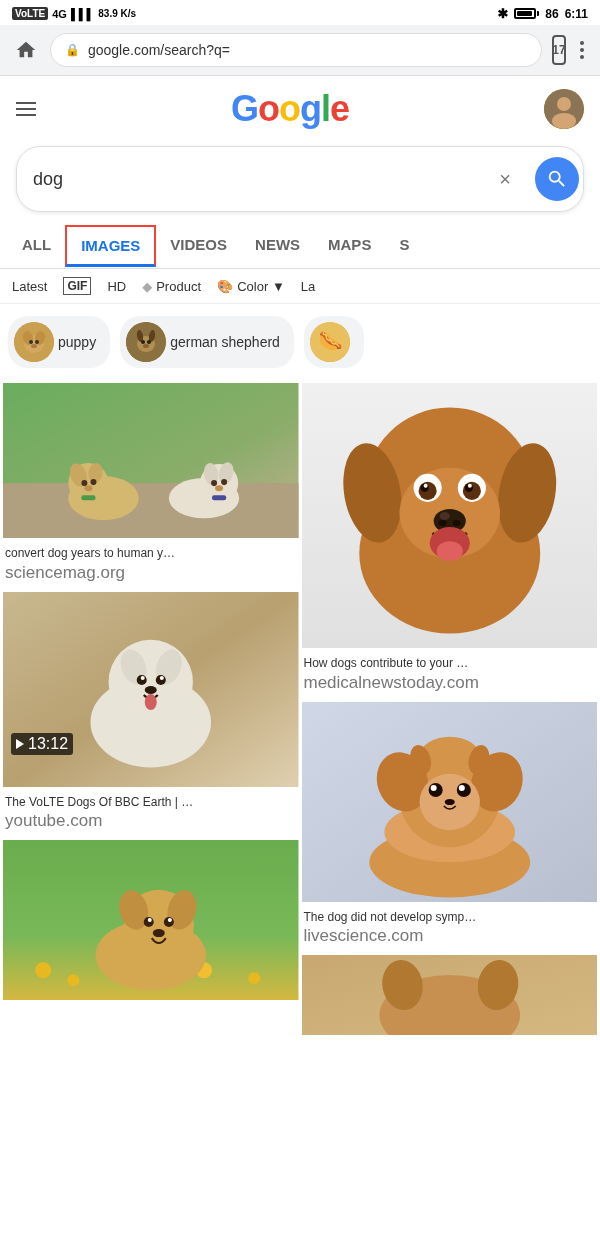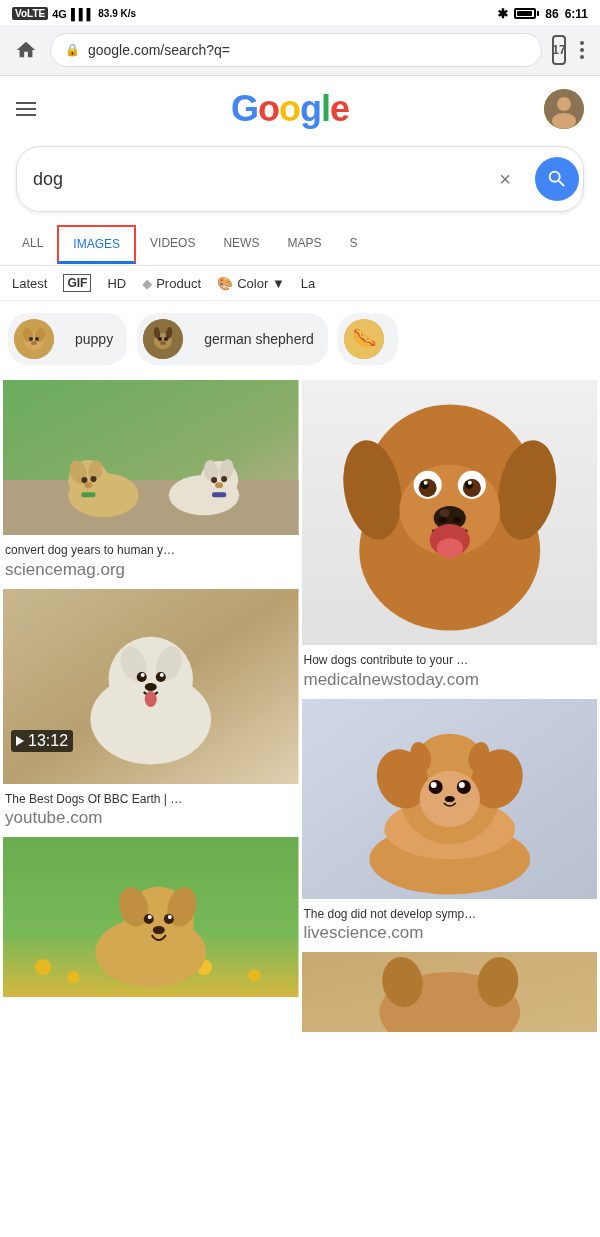--- a/index.html
+++ b/index.html
@@ -102,21 +102,21 @@
 
     
     .search-tabs {
       display: flex; align-items: center;
       padding: 0 8px;
       border-bottom: 1px solid #e0e0e0;
       background: #fff;
       overflow-x: auto;
     }
     .search-tab {
-      padding: 12px 14px; font-size: 12px; font-weight: 400;
+      padding: 12px 14px; font-size: 15px; font-weight: 700;
       color: #666; cursor: pointer; white-space: nowrap;
       border-bottom: 3px solid transparent;
       position: relative;
     }
     .search-tab.active {
       color: #1a73e8; border-bottom: 3px solid #1a73e8;
       border: 2px solid #f44336; border-bottom: none;
       padding: 10px 14px;
     }
     .search-tab.active span { color: #1a73e8; }
@@ -134,21 +134,21 @@
     }
     .filter-item.gif { font-weight: bold; font-size: 12px; }
 
     
     .suggestions {
       display: flex; align-items: center;
       padding: 12px 8px; gap: 10px;
       overflow-x: hidden; background: #fff;
     }
     .suggestion-item {
-      display: flex; align-items: center; gap: 21px;
+      display: flex; align-items: center; gap: 4px;
       background: #f1f3f4; border-radius: 20px;
       padding: 6px 14px 6px 6px;
       cursor: pointer; white-space: nowrap;
     }
     .suggestion-thumb {
       width: 40px; height: 40px; border-radius: 50%; overflow: hidden;
       background: #ccc; flex-shrink: 0;
     }
     .suggestion-label { font-size: 14px; color: #333; }
 
@@ -416,21 +416,21 @@
           <path d="M140 103 Q147 110 154 103" stroke="#2a1a0a" stroke-width="2" fill="none"></path>
 
           <ellipse cx="147" cy="110" rx="6" ry="8" fill="#d06060"></ellipse>
         </svg>
         <div class="video-badge">
           <div class="play-triangle"></div>
           <span>13:12</span>
         </div>
       </div>
       <div class="img-caption">
-        <div class="img-title">The Best Dogs Of BBC Earth | …</div>
+        <div class="img-title">The VoLTE Dogs Of BBC Earth | …</div>
         <div class="img-source">youtube.com</div>
       </div>
     </div>
 
     <div class="grid-item">
       <svg width="100%" height="160" viewBox="0 0 294 160" preserveAspectRatio="xMidYMid slice">
         <defs>
           <linearGradient id="bg5" x1="0" y1="0" x2="0" y2="1">
             <stop offset="0%" stop-color="#6aad4e"></stop>
             <stop offset="60%" stop-color="#78b858"></stop>

